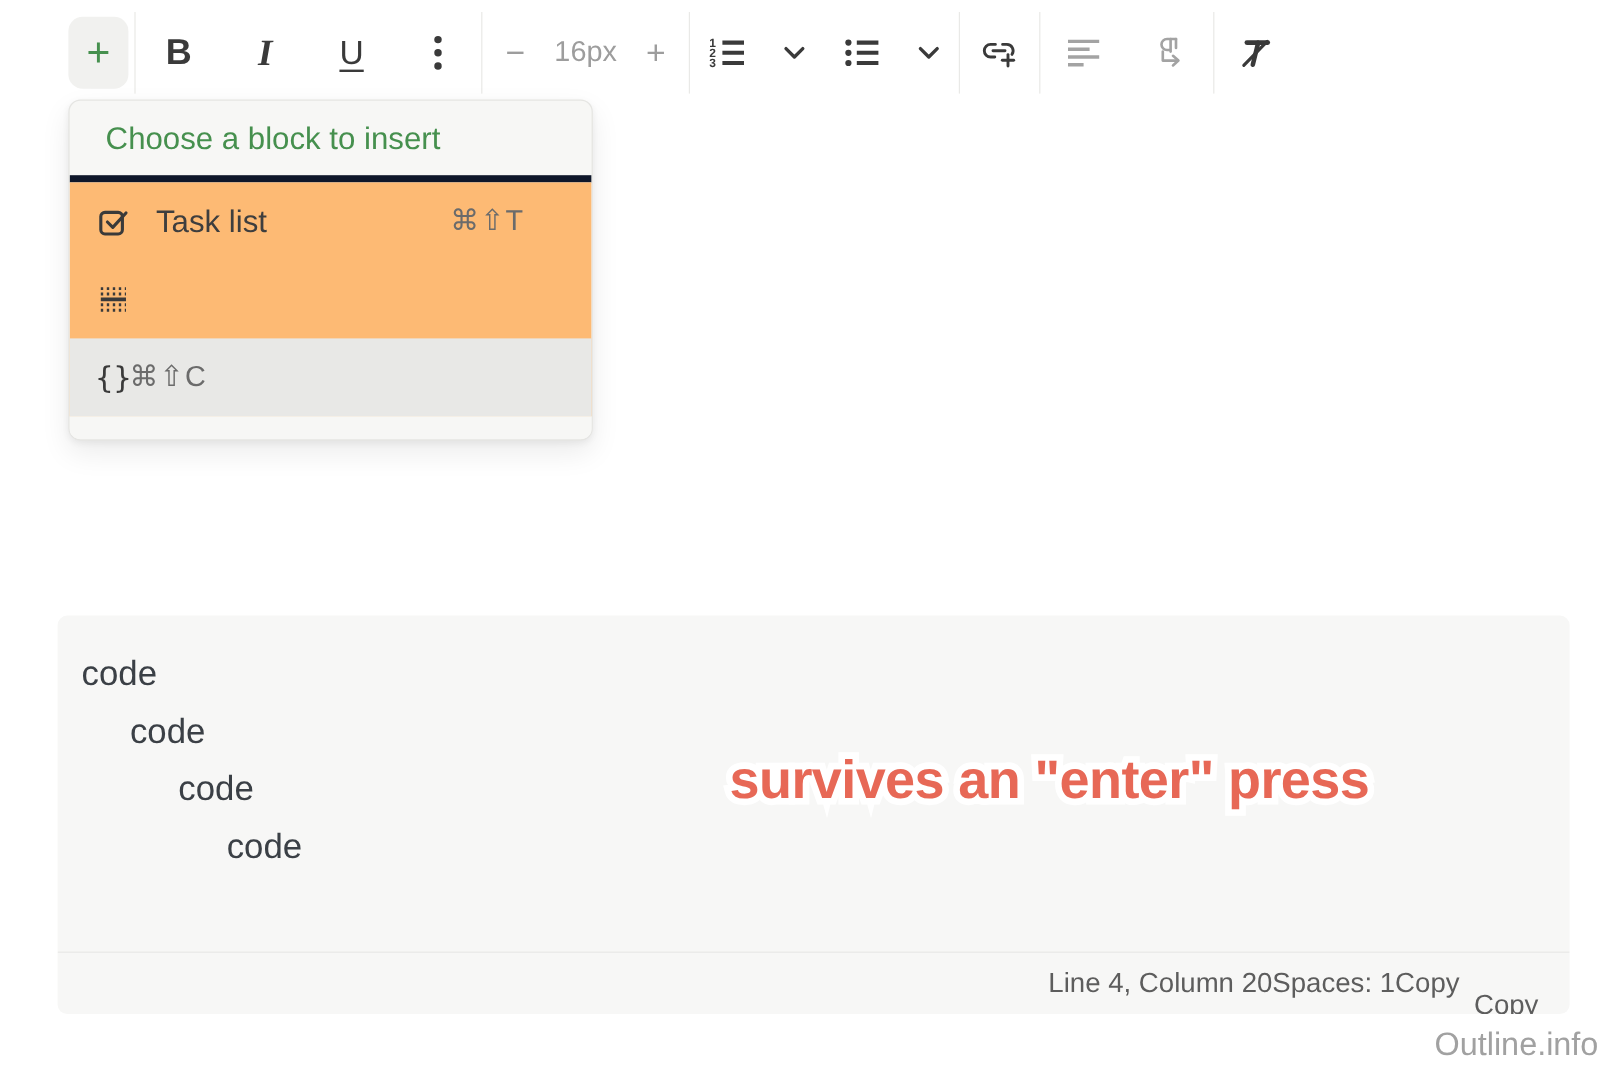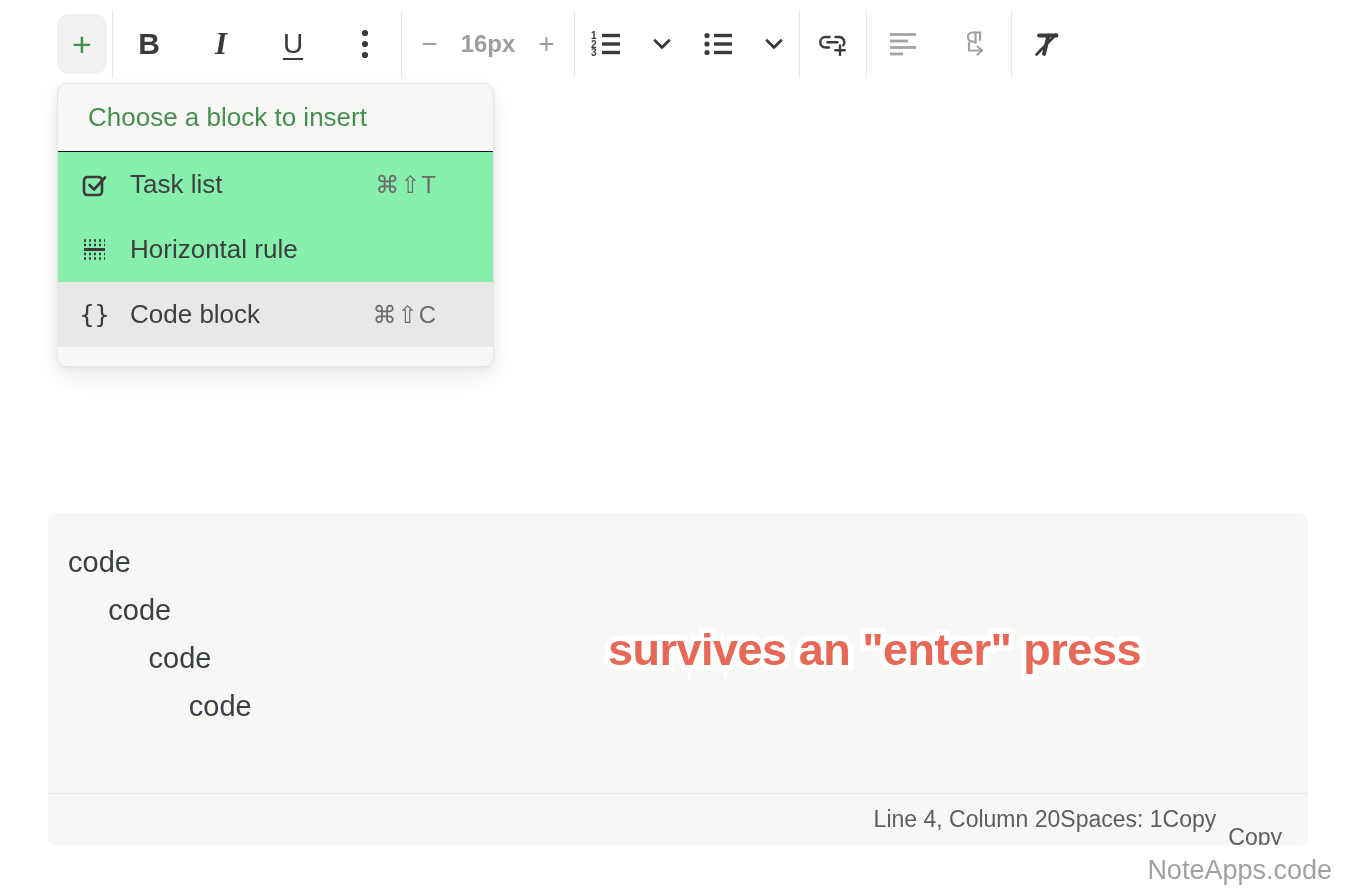--- a/index.html
+++ b/index.html
@@ -17,31 +17,31 @@
               line-height:1; }
   .cell72 { width:72px; } .cell62 { width:62px; } .cell55 { width:55px; }
   .cell50 { width:50px; } .cell66 { width:66px; } .cell68 { width:68px; }
   .dark { color:#3a3a3a; } .gray { color:#9d9d9d; }
   .bold-glyph { font-size:30px; font-weight:700; }
   .italic-glyph { font-family:"Liberation Serif", serif; font-size:31px;
                   font-weight:700; font-style:italic; }
   .underline-glyph { font-size:28px; font-weight:400; text-decoration:underline;
                      text-underline-offset:5px; }
   .pm-glyph { font-size:28px; font-weight:400; }
-  .fontsize-value { font-size:24px; color:#9d9d9d; width:62px; text-align:center;font-weight:bold; }
+  .fontsize-value { font-size:24px; color:#9d9d9d; width:62px; text-align:center; }
   .tb-btn svg { display:block; }
 
   
   .dropdown { position:absolute; left:57px; top:83px; width:437px;
               background:#f7f7f5; border:1px solid #e5e5e2; border-radius:10px;
               box-shadow:0 10px 24px rgba(0,0,0,.08), 0 2px 6px rgba(0,0,0,.06);
               z-index:10; overflow:hidden; }
   .dd-header { height:68px; display:flex; align-items:center; padding-left:30px;
-               color:#46904e; font-size:26px; border-bottom:1px solid #0f172a; }
-  .dd-items { background:#86efac; }
+               color:#46904e; font-size:26px; border-bottom:6px solid #0f172a; }
+  .dd-items { background:#fdba74; }
   .dd-item { height:65px; display:flex; align-items:center; padding:0 56px 0 23px;
              cursor:pointer; }
   .dd-item.selected { background:#e8e8e6; }
   .dd-icon { width:27px; height:27px; color:#3a3a3a; display:flex;
              align-items:center; justify-content:center; flex:0 0 27px; }
   .dd-icon svg { display:block; }
   .dd-icon .brace-glyph { font-family:"DejaVu Sans Mono", monospace;
                           font-size:25px; color:#3a3a3a; }
   .dd-label { margin-left:22px; font-size:26px; color:#3e3e3e; flex:1; }
   .dd-shortcut { font-size:24px; color:#6b6b6b; letter-spacing:1px; }
@@ -212,29 +212,27 @@
     <div class="dd-item">
       <span class="dd-icon">
         <svg width="27" height="27" viewBox="0 0 27 27" stroke="#3a3a3a" fill="none">
           <line x1="3" y1="4.5" x2="24" y2="4.5" stroke-width="2.4" stroke-dasharray="2 3"></line>
           <line x1="3" y1="9" x2="24" y2="9" stroke-width="2.4" stroke-dasharray="2 3"></line>
           <line x1="3" y1="13.5" x2="24" y2="13.5" stroke-width="3"></line>
           <line x1="3" y1="18" x2="24" y2="18" stroke-width="2.4" stroke-dasharray="2 3"></line>
           <line x1="3" y1="22.5" x2="24" y2="22.5" stroke-width="2.4" stroke-dasharray="2 3"></line>
         </svg>
       </span>
-      <span class="dd-label">Horizontal rule</span>
       <span class="dd-shortcut"></span>
     </div>
 
     <div class="dd-item selected">
       <span class="dd-icon">
         <span class="brace-glyph">{}</span>
       </span>
-      <span class="dd-label">Code block</span>
       <span class="dd-shortcut">⌘⇧C</span>
     </div>
 
   </div>
   <div class="dd-footer"></div>
 </div>
 
 <div class="code-block">
   <div class="code-area">
     <div class="code-line">code</div>
@@ -248,13 +246,13 @@
     <span class="status-item">Copy</span>
     <span class="status-item copy-btn">Copy</span>
   </div>
 </div>
 
 <div class="annotation">
   <span class="stroke-layer">survives an "enter" press</span>
   <span class="fill-layer">survives an "enter" press</span>
 </div>
 
-<div class="watermark">NoteApps.code</div>
+<div class="watermark">Outline.info</div>
 
 </body></html>

